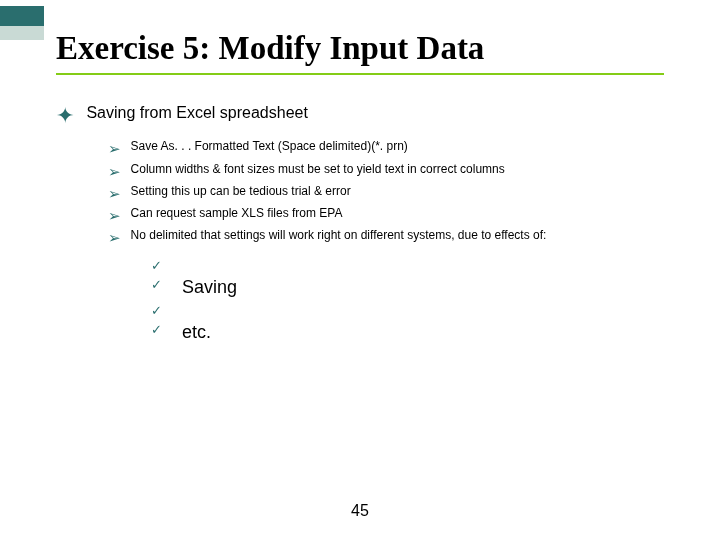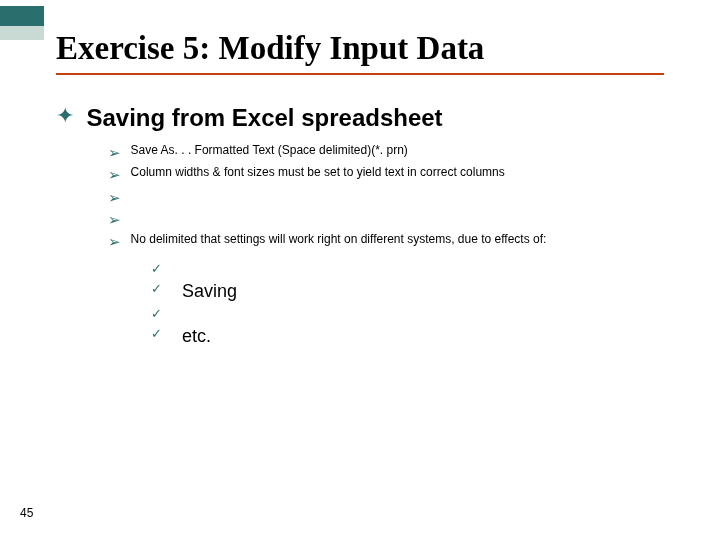--- a/index.html
+++ b/index.html
@@ -28,37 +28,37 @@
     background: #c9dad5;
   }
   .slide {
     padding: 30px 56px 0 56px;
   }
   .title {
     font-family: "Times New Roman", Times, serif;
     font-size: 33px;
     font-weight: bold;
     color: #000;
-    border-bottom: 2px solid #c2410c;
+    border-bottom: 2px solid #84cc16;
     padding-bottom: 6px;
     margin-bottom: 28px;
   }
   .level1 {
     display: flex;
     margin-bottom: 10px;
   }
   .bullet-arrow-big {
     color: #2a6e6e;
     font-size: 22px;
     margin-right: 12px;
     line-height: 1.2;
   }
   .level1-text {
-    font-weight: bold;
-    font-size: 24px;
+    font-weight: normal;
+    font-size: 16px;
     color: #000;
     line-height: 1.25;
   }
   .level2-list {
     margin-left: 52px;
     margin-top: 2px;
   }
   .level2 {
     display: flex;
     margin-bottom: 2px;
@@ -93,23 +93,23 @@
   .level3-text {
     font-size: 18px;
     color: #000;
     line-height: 1.3;
   }
   .page-number {
     position: absolute;
     bottom: 20px;
     left: 0;
     width: 100%;
-    font-size: 12px;
+    text-align: center;
+    font-size: 16px;
     color: #000;
-    padding-left: 20px;
   }
 </style>
 </head>
 <body>
 
 <div class="top-stripe"></div>
 <div class="top-stripe-light"></div>
 
 <div class="slide">
   <h1 class="title">Exercise 5: Modify Input Data</h1>
@@ -123,23 +123,25 @@
     <div class="level2">
       <span class="bullet-arrow">➢</span>
       <span class="level2-text">Save As. . . Formatted Text (Space delimited)(*. prn)</span>
     </div>
     <div class="level2">
       <span class="bullet-arrow">➢</span>
       <span class="level2-text">Column widths &amp; font sizes must be set to yield text in correct columns</span>
     </div>
     <div class="level2">
       <span class="bullet-arrow">➢</span>
+      <span class="level2-text">Setting this up can be tedious trial &amp; error</span>
     </div>
     <div class="level2">
       <span class="bullet-arrow">➢</span>
+      <span class="level2-text">Can request sample XLS files from EPA</span>
     </div>
     <div class="level2">
       <span class="bullet-arrow">➢</span>
       <span class="level2-text">No delimited that settings will work right on different systems, due to effects of:</span>
     </div>
   </div>
 
   <div class="level3-list">
     <div class="level3">
       <span class="bullet-check">✓</span>

